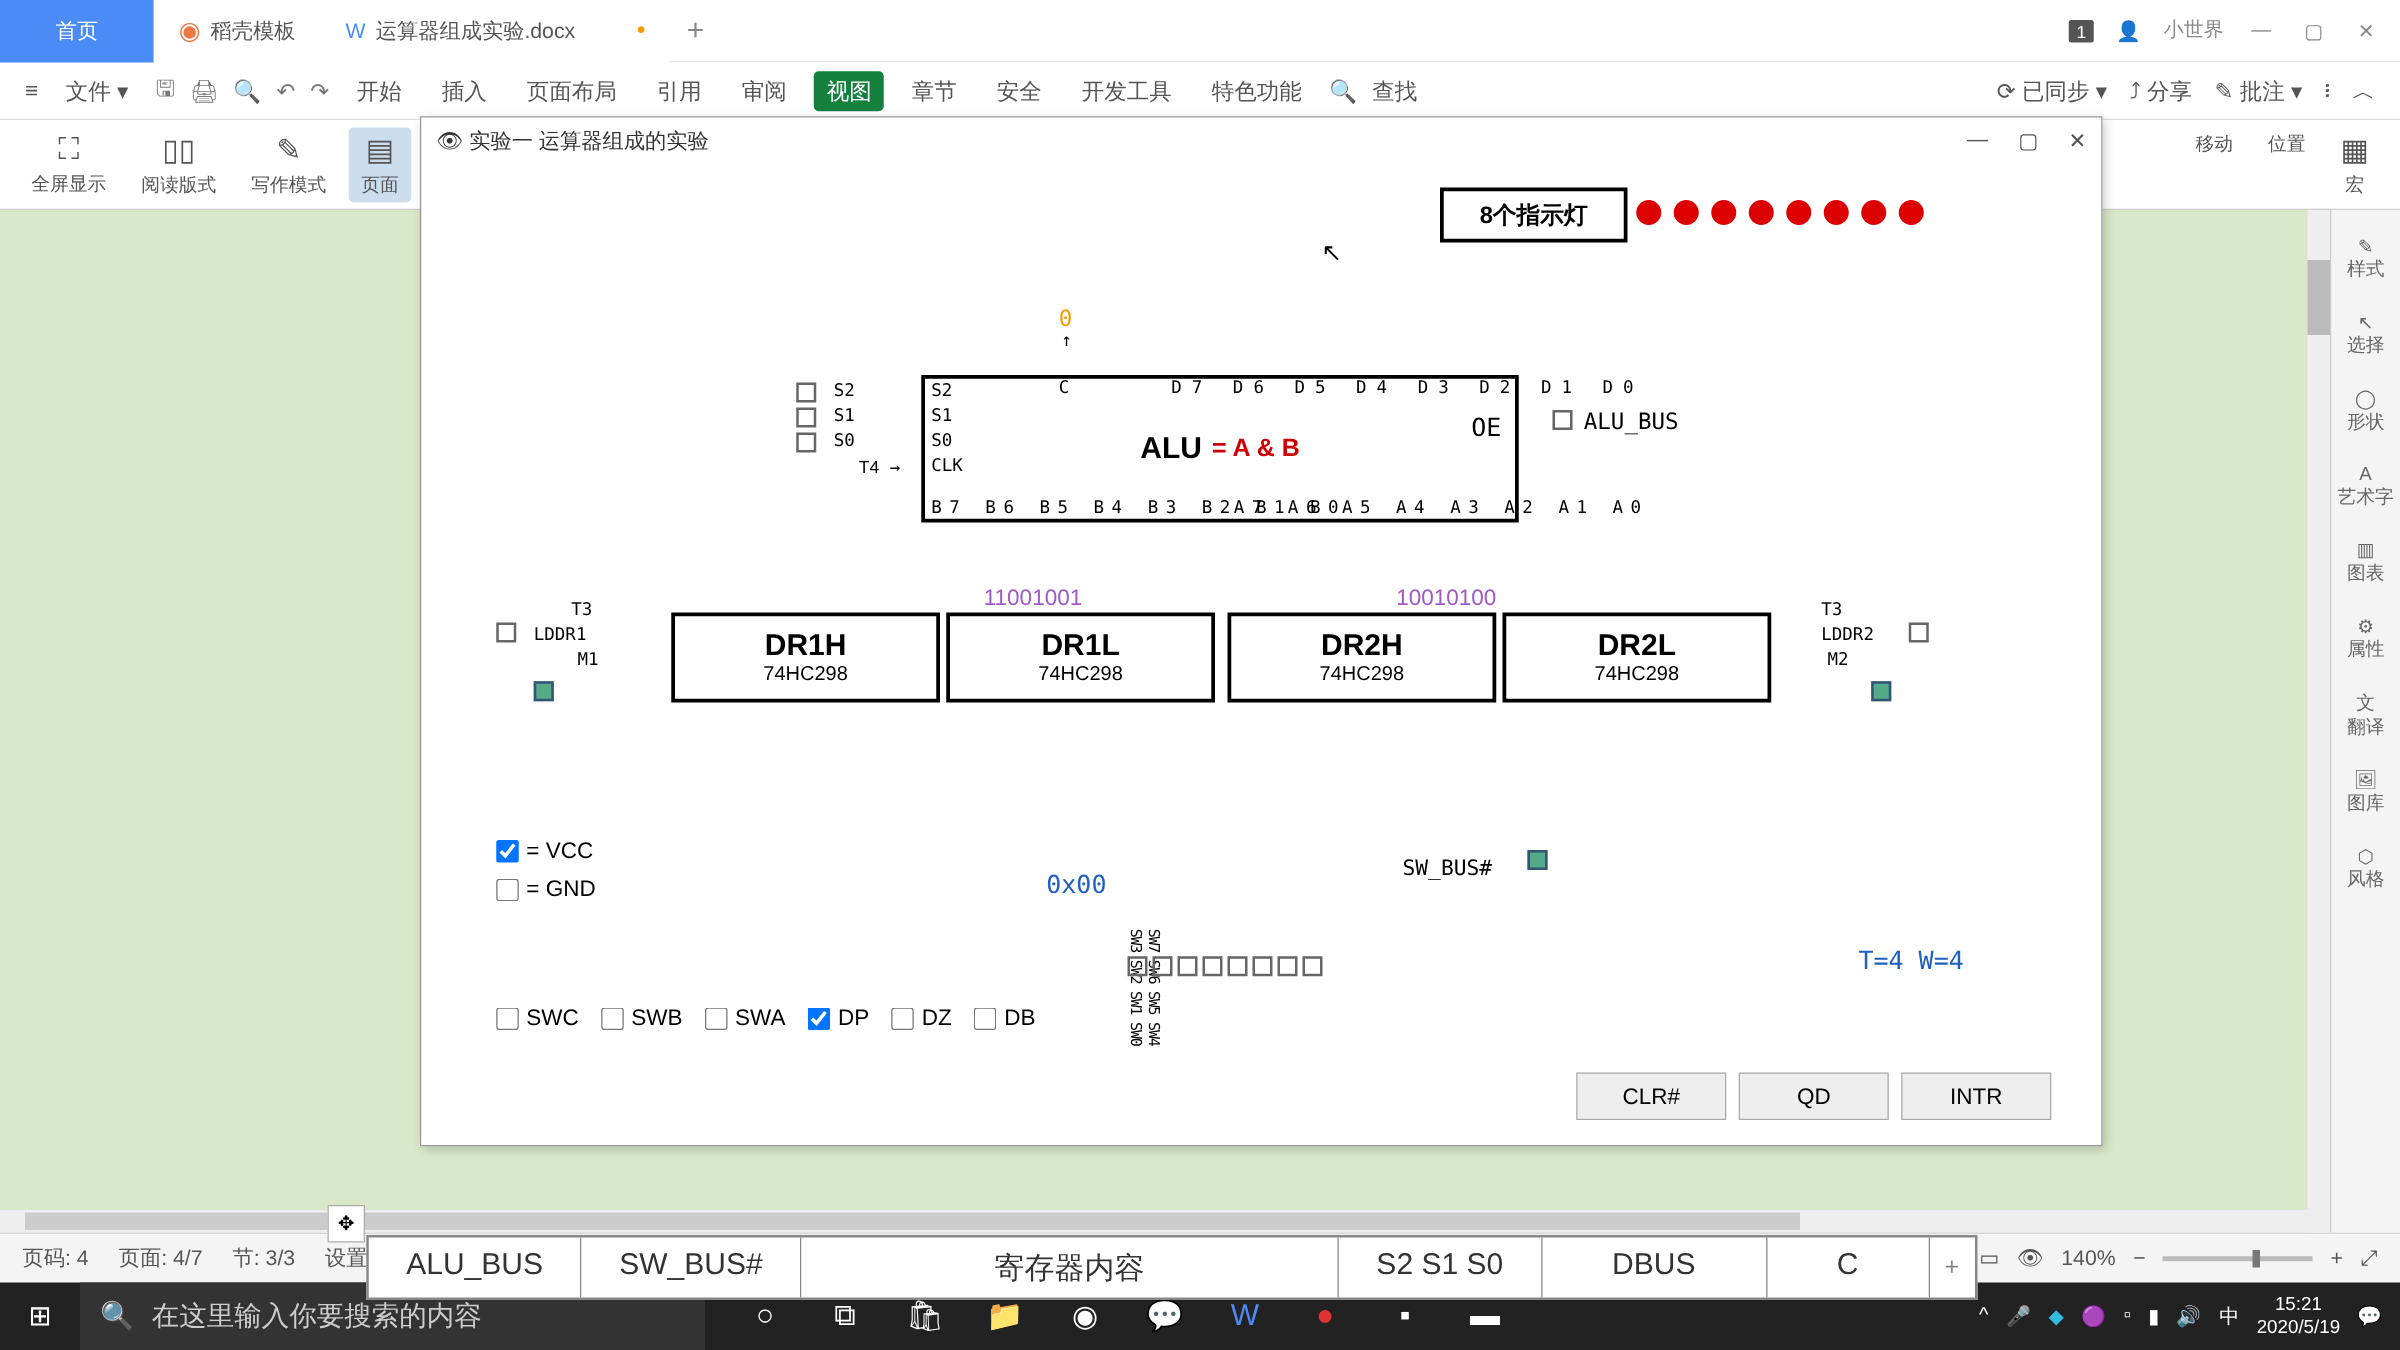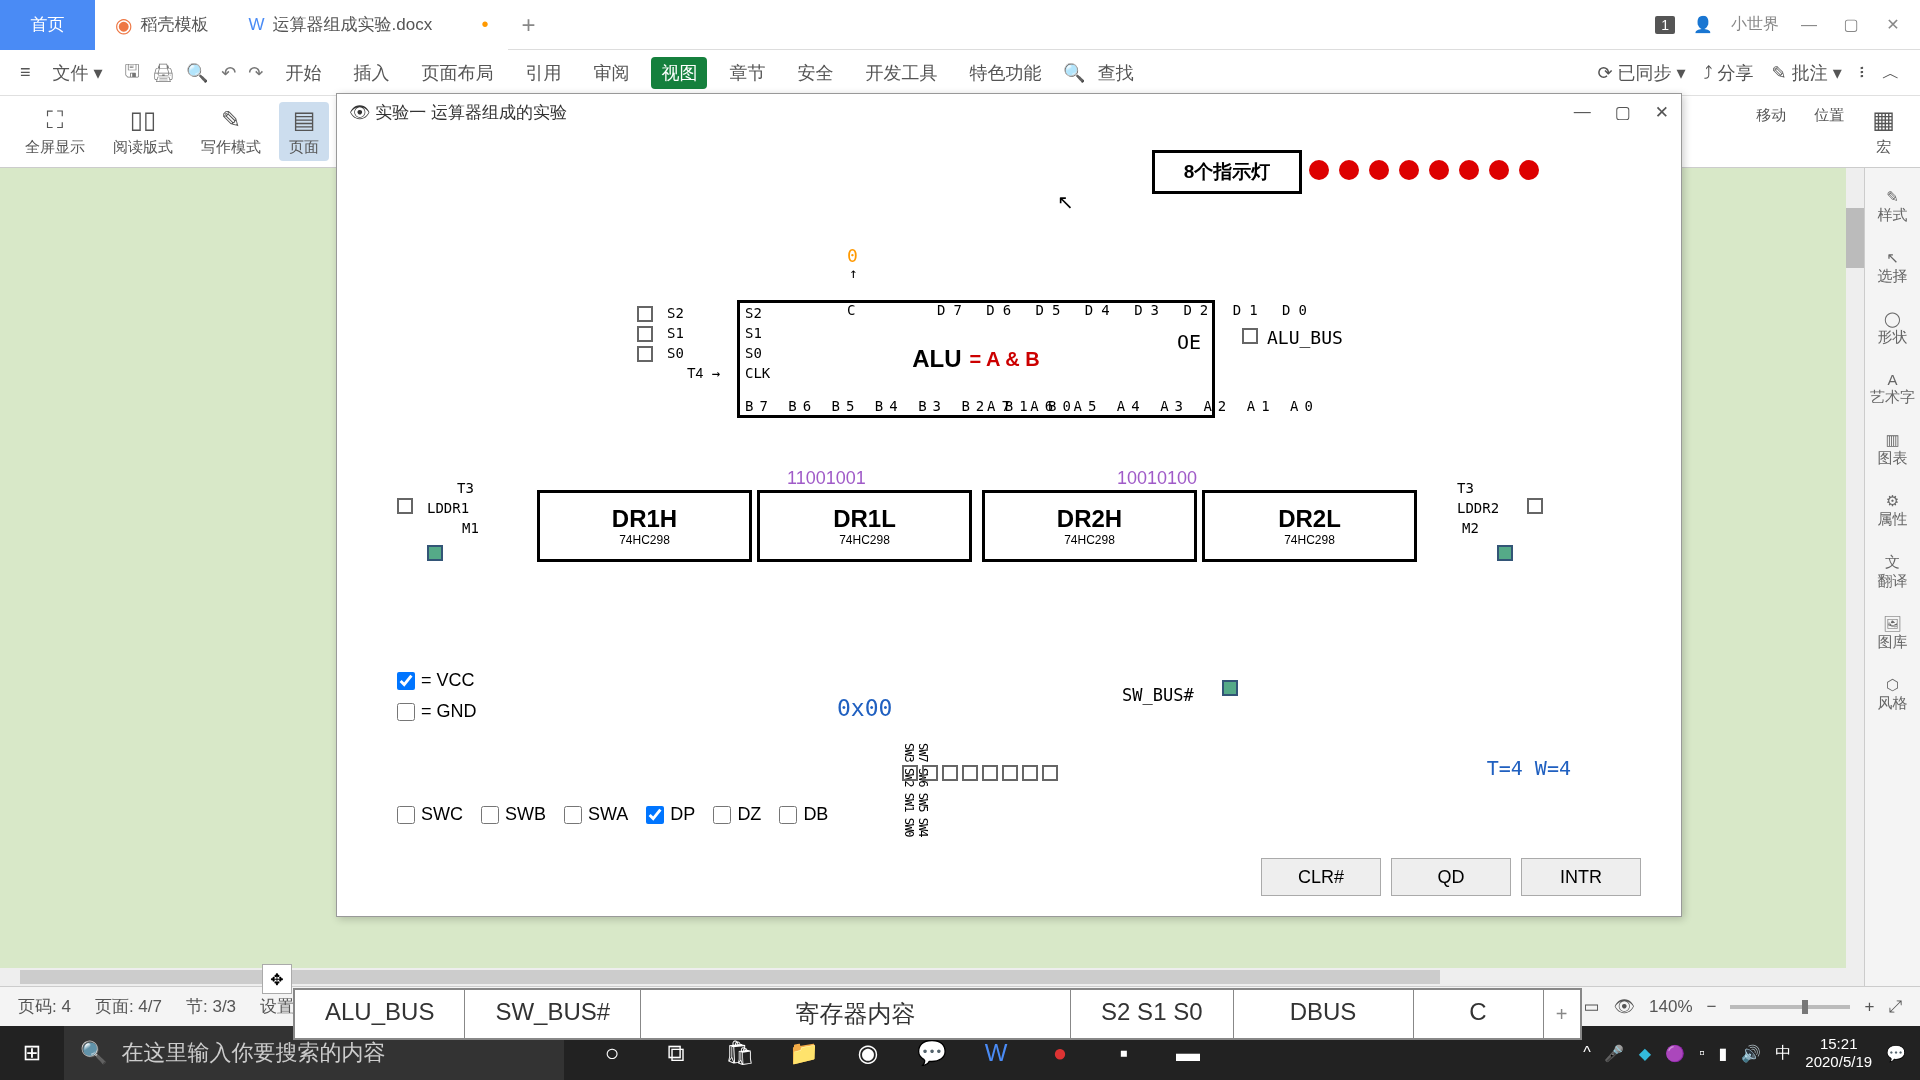--- a/index.html
+++ b/index.html
@@ -1,19 +1,19 @@
 <!DOCTYPE html>
 <html><head>
 <meta charset="utf-8">
 <style>
 *{margin:0;padding:0;box-sizing:border-box;font-family:"Microsoft YaHei",Arial,sans-serif}
 body{width:1920px;height:1080px;overflow:hidden;background:#fff;position:relative;transform-origin:top left}
 .titlebar{height:50px;background:#fff;display:flex;align-items:center;border-bottom:1px solid #ddd}
 .tab{height:50px;padding:0 20px;display:flex;align-items:center;gap:8px;font-size:17px;cursor:pointer}
-.tab.home{background:#4a8bf5;color:#fff;width:95px;justify-content:center}
+.tab.home{background:#4a8bf5;color:#fff;width:123px;justify-content:center}
 .tab.daoke{background:#fff;color:#555}
 .tab.doc{background:#fff;color:#555;min-width:280px}
 .tab .dot{color:#f90;font-size:20px}
 .tab-add{width:40px;text-align:center;font-size:24px;color:#888;cursor:pointer}
 .titlebar-right{margin-left:auto;display:flex;align-items:center;gap:18px;padding-right:15px;color:#888;font-size:16px}
 .win-btn{width:24px;height:24px;display:flex;align-items:center;justify-content:center;cursor:pointer;color:#888}
 .badge{background:#555;color:#fff;padding:1px 6px;border-radius:2px;font-size:14px}
 .menubar{height:46px;background:#fff;display:flex;align-items:center;padding:0 20px;gap:12px;border-bottom:1px solid #e0e0e0;font-size:18px;color:#555}
 .menu-item{padding:4px 10px;cursor:pointer}
 .menu-item.active{background:#15803d;color:#fff;border-radius:4px}
@@ -33,24 +33,24 @@
 .slider-thumb{position:absolute;left:0;top:-8px;width:12px;height:20px;background:#bbb;border-radius:2px}
 .circuit{position:relative;width:100%;height:700px;margin-top:10px}
 .led-box{position:absolute;left:785px;top:0;width:150px;height:44px;border:3px solid #000;display:flex;align-items:center;justify-content:center;font-size:19px;font-weight:bold}
 .leds{position:absolute;left:942px;top:10px;display:flex;gap:10px}
 .led{width:20px;height:20px;border-radius:50%;background:#d00}
 .alu-box{position:absolute;left:370px;top:150px;width:478px;height:118px;border:3px solid #000;display:flex;align-items:center;justify-content:center;font-size:24px;font-weight:bold}
 .alu-eq{color:#c00;font-size:20px;margin-left:8px}
 .pin-label{position:absolute;font-size:14px;font-family:monospace}
 .reg-box{position:absolute;width:215px;height:72px;border:3px solid #000;display:flex;flex-direction:column;align-items:center;justify-content:center}
 .reg-name{font-size:24px;font-weight:bold}
-.reg-sub{font-size:12px}
+.reg-sub{font-size:16px}
 .swbus-box{position:absolute;left:530px;top:530px;width:210px;height:60px;border:3px solid #000;display:flex;flex-direction:column;align-items:center;justify-content:center}
 .bin-label{position:absolute;font-family:Liberation Sans, sans-serif;font-size:18px;color:#a05bc8}
-.hex-label{position:absolute;font-family:monospace;font-size:23px;color:#2060c0}
+.hex-label{position:absolute;font-family:monospace;font-size:20px;color:#2060c0}
 .sim-cb{display:inline-flex;align-items:center;gap:6px;font-size:18px}
 .sim-cb input{width:18px;height:18px}
 .sim-buttons{position:absolute;right:40px;bottom:20px;display:flex;gap:10px}
 .sim-btn{width:120px;height:38px;background:#eee;border:1px solid #aaa;font-size:18px;cursor:pointer}
 .tw-label{position:absolute;right:80px;bottom:70px;color:#2060c0;font-family:monospace;font-size:20px}
 .legend{position:absolute;left:30px;top:520px;display:flex;flex-direction:column;gap:10px;font-size:18px}
 .sw-row{position:absolute;left:30px;bottom:25px;display:flex;gap:18px;font-size:18px}
 .doc-table{position:absolute;left:293px;top:820px;border:2px solid #888;display:flex;background:#fff;z-index:5}
 .doc-cell{border-right:1px solid #888;padding:8px 30px;font-size:24px;color:#333}
 .doc-add{width:36px;display:flex;align-items:center;justify-content:center;color:#888;font-size:20px}

